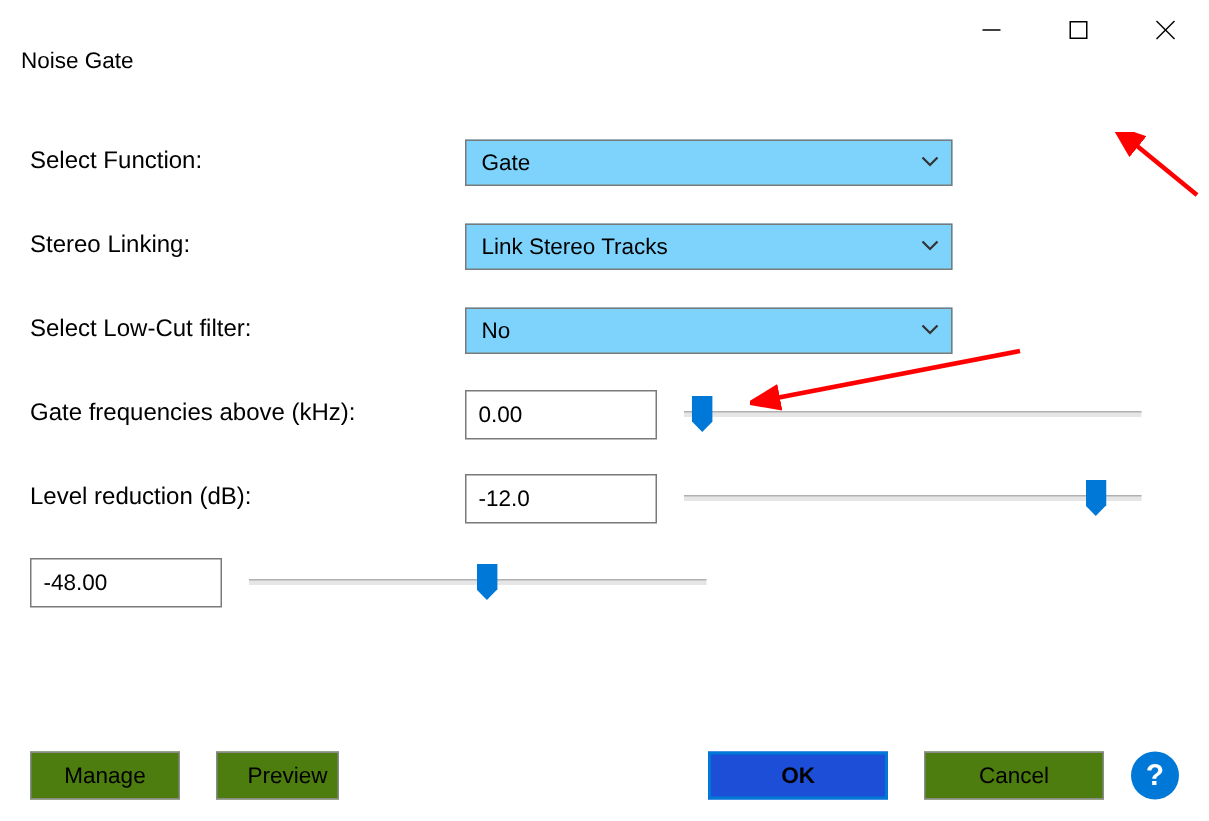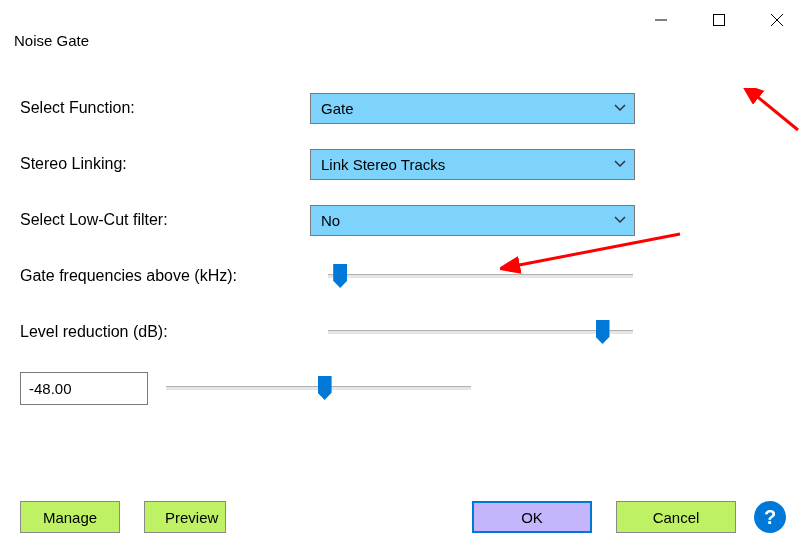--- a/index.html
+++ b/index.html
@@ -20,22 +20,22 @@
     .select { width: 325px; height: 31px; border: 1px solid #7a7a7a; background: #7dd3fc; display: flex; align-items: center; justify-content: space-between; padding: 0 8px 0 10px; font-size: 15px; }
     .select .chevron { width: 12px; height: 8px; }
     
     .num-input { width: 128px; height: 33px; border: 1px solid #7a7a7a; background: #fff; padding: 0 8px; font-size: 15px; font-family: inherit; }
 
     .slider { position: relative; width: 305px; height: 26px; margin-left: 18px; }
     .slider-track { position: absolute; left: 0; right: 0; top: 50%; height: 4px; background: #e6e6e6; border-top: 1px solid #b0b0b0; transform: translateY(-50%); }
     .slider-thumb { position: absolute; top: 1px; width: 14px; height: 24px; background: #0078d7; transform: translateX(-50%); clip-path: polygon(0 0, 100% 0, 100% 70%, 50% 100%, 0 70%); }
 
     .btn-row { position: absolute; bottom: 14px; left: 20px; right: 20px; display: flex; align-items: center; }
-    .btn { height: 32px; border: 1px solid #8a8a8a; background: #bef264; font-size: 15px; font-family: inherit; padding: 0 20px; }
-    .btn.default { border: 2px solid #0078d7; background: #c4b5fd; }
+    .btn { height: 32px; border: 1px solid #8a8a8a; background: #4d7c0f; font-size: 15px; font-family: inherit; padding: 0 20px; }
+    .btn.default { border: 2px solid #0078d7; background: #1d4ed8; font-weight: bold; }
     .spacer { flex: 1; }
     .gap { width: 24px; }
     .help { width: 32px; height: 32px; border-radius: 50%; background: #0078d7; color: #fff; display: flex; align-items: center; justify-content: center; font-size: 20px; font-weight: 600; margin-left: 18px; border: none; }
 
     .arrow { position: absolute; pointer-events: none; }
     .arrow svg { display: block; }
   </style>
 </head>
 <body>
 
@@ -95,30 +95,32 @@
         <svg class="chevron" viewBox="0 0 12 8">
             <path d="M1 1 L6 6 L11 1" fill="none" stroke="#333" stroke-width="1.5"></path>
           </svg>
       </div>
     </div>
   </div>
 
   <div class="row">
     <div class="label">Gate frequencies above (kHz):</div>
     <div class="control">
+      <input class="num-input" value="0.00" style="">
       <div class="slider">
         <div class="slider-track"></div>
         <div class="slider-thumb" style="left: 4%;"></div>
       </div>
     </div>
   </div>
 
   <div class="row">
     <div class="label">Level reduction (dB):</div>
     <div class="control">
+      <input class="num-input" value="-12.0" style="">
       <div class="slider">
         <div class="slider-track"></div>
         <div class="slider-thumb" style="left: 90%;"></div>
       </div>
     </div>
   </div>
 
   <div class="row">
     <div class="control">
       <input class="num-input" value="-48.00" style="">

